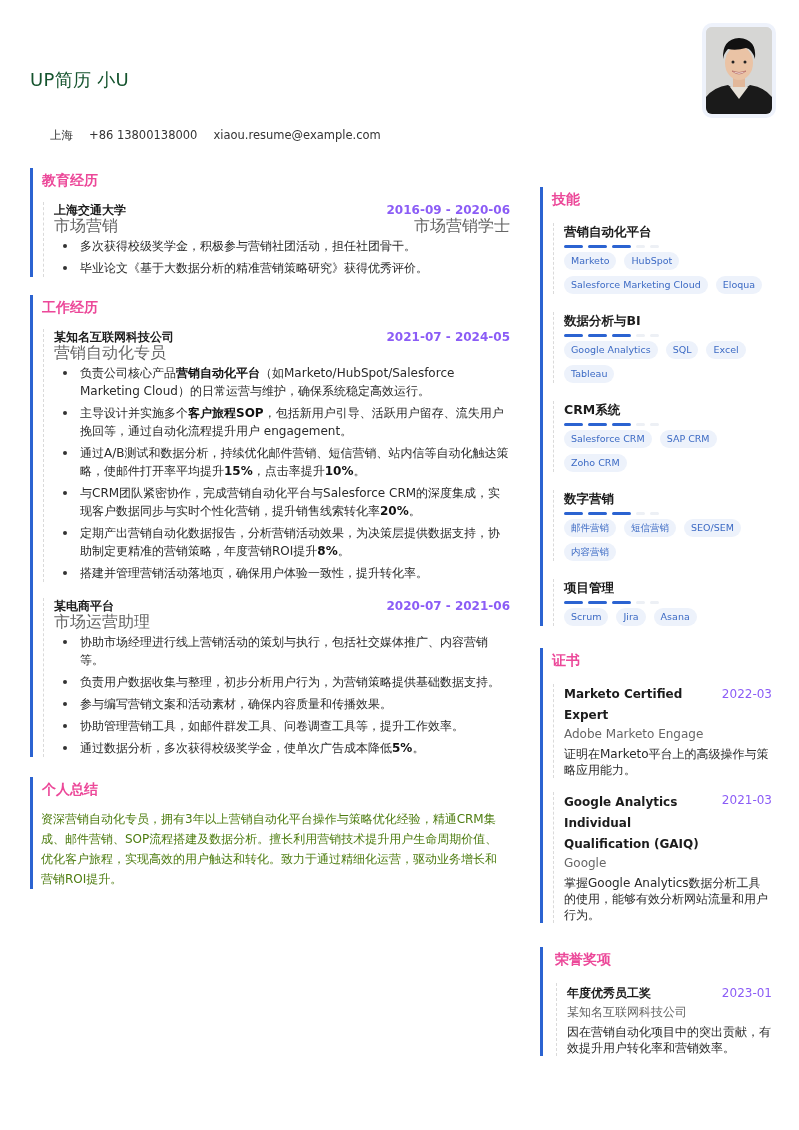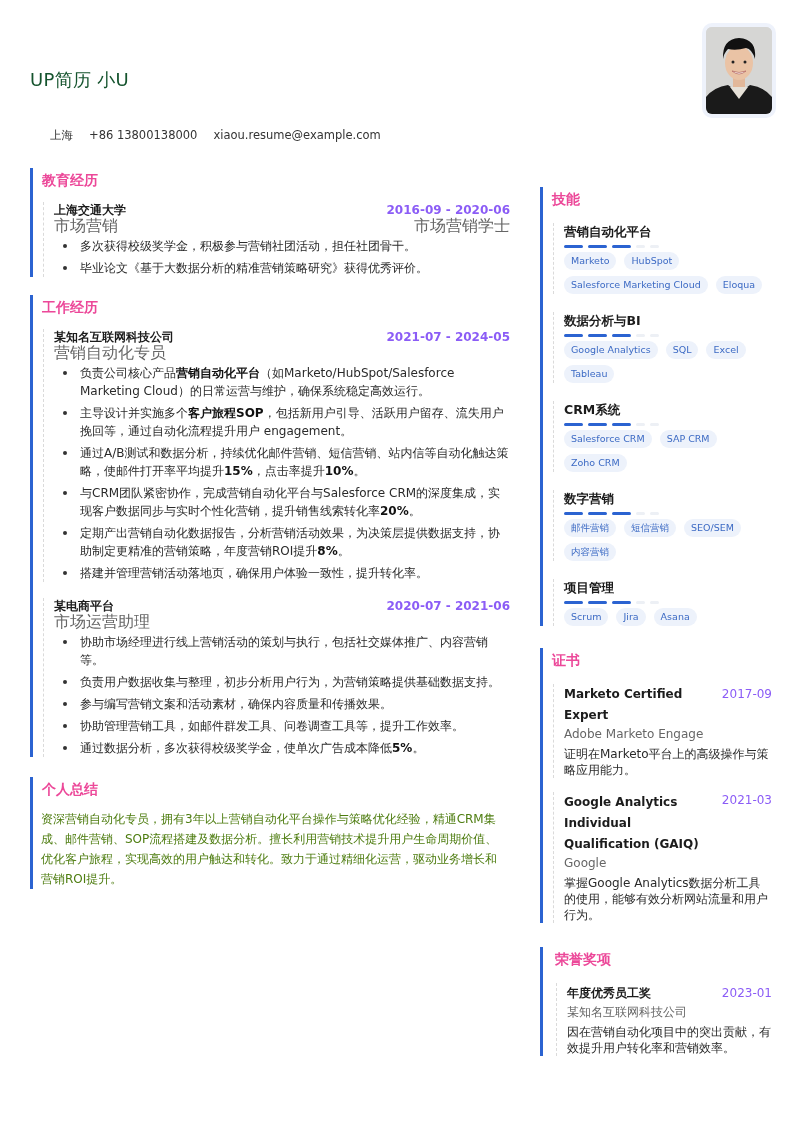--- a/index.html
+++ b/index.html
@@ -214,21 +214,21 @@
         <span class="tag">Asana</span>
       </div>
     </div>
   </div>
 
   <div class="section" style="margin-top:22px;">
     <div class="section-title">证书</div>
     <div class="entry" style="margin-top:12px;">
       <div class="row">
         <span class="cert-title">Marketo Certified Expert</span>
-        <span class="entry-date" style="font-weight:500;">2017-09</span>
+        <span class="entry-date" style="font-weight:500;">2022-03</span>
       </div>
       <div class="cert-issuer">Adobe Marketo Engage</div>
       <div class="cert-desc">证明在Marketo平台上的高级操作与策略应用能力。</div>
     </div>
     <div class="entry" style="margin-top:14px;">
       <div class="row" style="align-items:flex-start;">
         <span class="cert-title" style="width:150px;">Google Analytics Individual Qualification (GAIQ)</span>
         <span class="entry-date" style="font-weight:500;">2021-03</span>
       </div>
       <div class="cert-issuer">Google</div>

